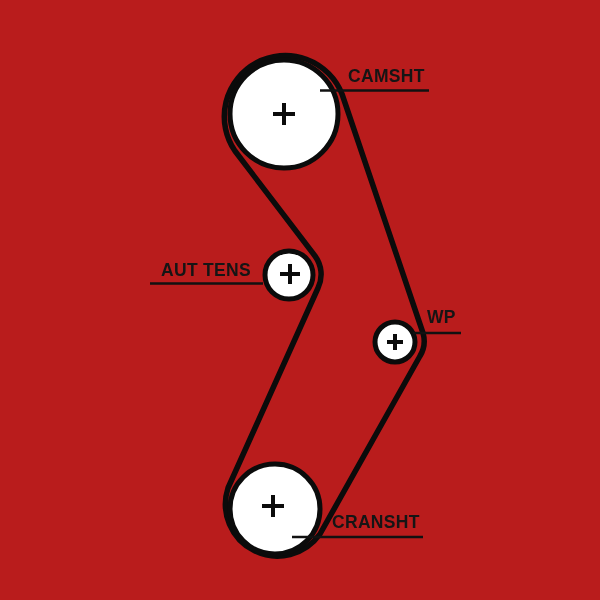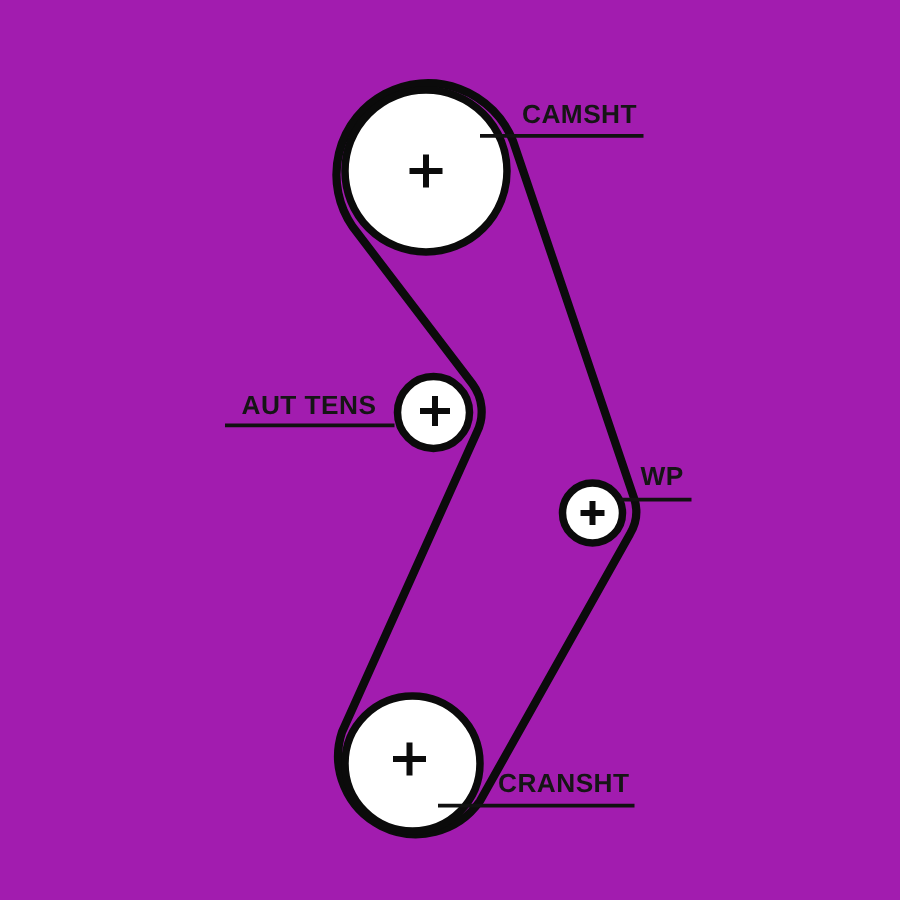--- a/index.html
+++ b/index.html
@@ -7,21 +7,21 @@
     padding: 0;
     width: 600px;
     height: 600px;
     background: #ffffff;
     font-family: "Liberation Sans", sans-serif;
   }
   #stage {
     position: relative;
     width: 600px;
     height: 600px;
-    background: #a21caf;
+    background: #b91c1c;
     overflow: hidden;
   }
   svg { display: block; }
   .belt {
     fill: none;
     stroke: #0b0b0b;
     stroke-width: 5.5;
     stroke-linejoin: round;
   }
   .pulley {

